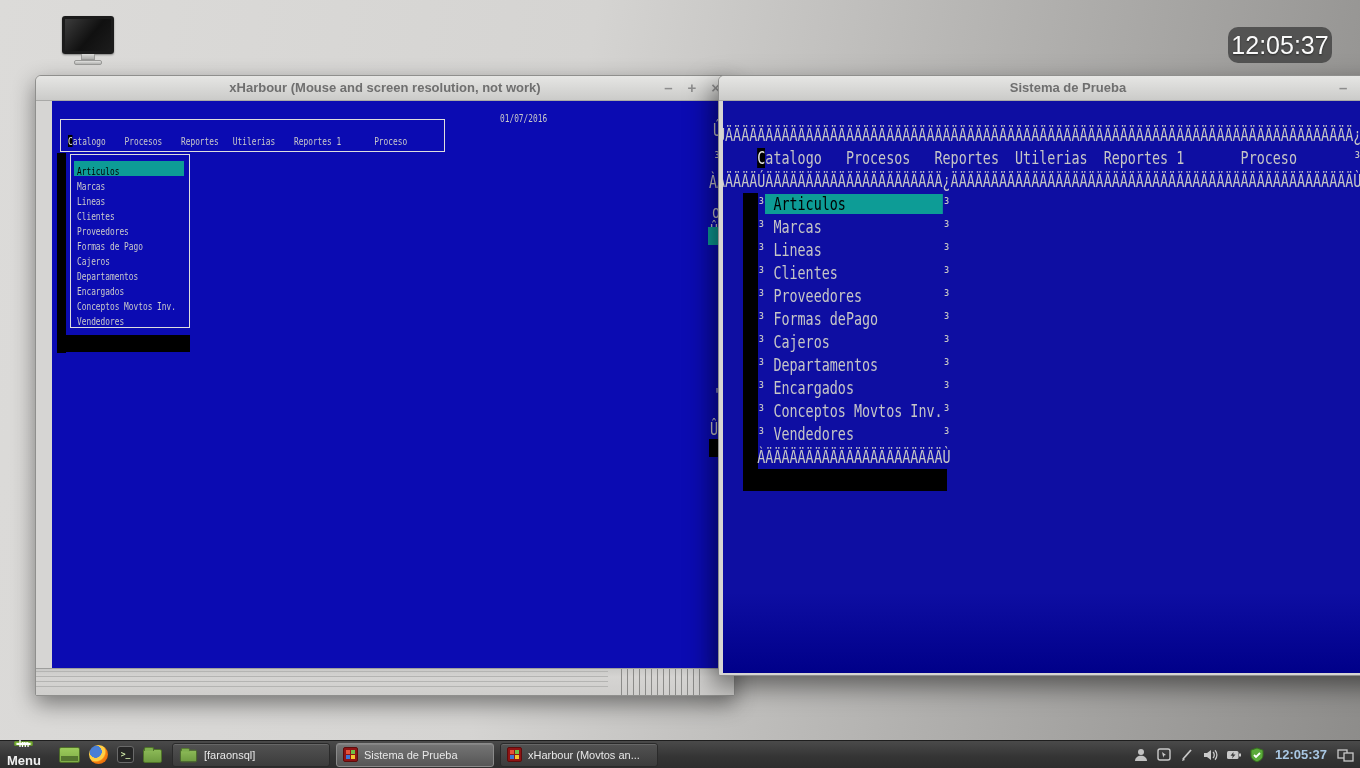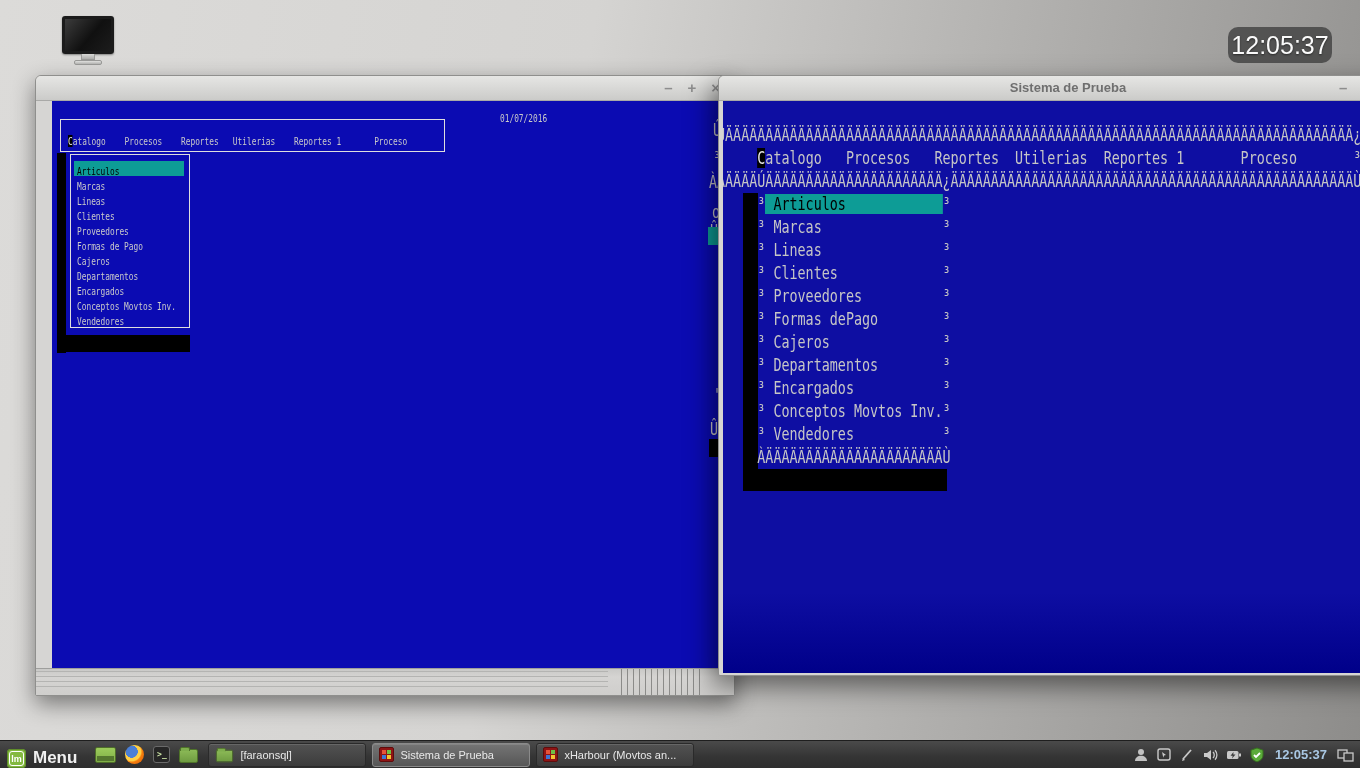--- a/index.html
+++ b/index.html
@@ -77,27 +77,27 @@
   .ri4 { top:184px; } .ri5 { top:207px; } .ri6 { top:230px; } .ri7 { top:253px; }
   .ri8 { top:276px; } .ri9 { top:299px; } .ri10 { top:322px; } .r15 { top:345px; }
   .hl-body { background:#0d9c96; color:#000; }
   .shadow-col-R { position:absolute; left:20px; top:92px; width:15px; height:276px; background:#000; }
   .shadow-bar-R { position:absolute; left:20px; top:368px; width:204px; height:22px; background:#000; }
 
   
   .taskbar { position:absolute; left:0; bottom:0; width:1360px; height:28px; z-index:10;
     background:linear-gradient(#4a4a4a,#343434 60%,#2e2e2e); border-top:1px solid #1e1e1e;
     display:flex; align-items:center; color:#ededed; }
-  .menu-btn { display:flex; align-items:flex-end; gap:7px; padding:0 10px 0 7px; height:100%; }
+  .menu-btn { display:flex; align-items:center; gap:7px; padding:0 10px 0 7px; height:100%;flex-direction:column; }
   .mint-logo { width:19px; height:19px; background:#83b93f; border-radius:4px; position:relative;
     box-shadow:inset 0 0 0 1px #5f8c2a; }
   .mint-logo::before { content:""; position:absolute; inset:2px; border:1.5px solid #fff; border-radius:3px; }
   .mint-lm { position:absolute; inset:0; display:flex; align-items:center; justify-content:center;
     font-size:9px; font-weight:bold; color:#fff; }
-  .menu-label { font-size:17px; font-weight:bold; color:#f0f0f0; }
+  .menu-label { font-size:13px; font-weight:bold; color:#f0f0f0; }
   .launchers { display:flex; align-items:center; gap:9px; margin-left:8px; }
   .showdesk-icon { width:21px; height:16px; background:linear-gradient(#9ccb5b,#7fae46); border:1px solid #4f6e2a; border-radius:2px; position:relative; }
   .showdesk-icon::after { content:""; position:absolute; left:1px; right:1px; bottom:1px; height:5px; background:#55772f; }
   .firefox-icon { width:19px; height:19px; border-radius:50%;
     background:radial-gradient(circle at 35% 35%, #4a7fd6 0 34%, #ffcf45 36% 52%, #f57d0c 60%, #d6590a 100%); }
   .terminal-icon { width:17px; height:17px; background:#262626; border:1px solid #6a6a6a; border-radius:3px;
     color:#cfe8a8; font-family:"DejaVu Sans Mono",monospace; font-size:8px; font-weight:bold;
     display:flex; align-items:center; justify-content:center; }
   .folder-icon { width:19px; height:14px; background:linear-gradient(#8cba57,#6f9c41); border:1px solid #4f7329;
     border-radius:1px 2px 2px 2px; position:relative; margin-top:2px; }
@@ -124,20 +124,21 @@
 <div class="monitor-icon">
   <div class="monitor-screen"></div>
   <div class="monitor-neck"></div>
   <div class="monitor-base"></div>
 </div>
 
 <div class="clock-widget">12:05:37</div>
 
 <div class="window" id="win-left">
   <div class="titlebar">
+    <div class="title">xHarbour (Mouse and screen resolution, not work)</div>
     <div class="controls">
       <span class="ctrl">–</span>
       <span class="ctrl">+</span>
       <span class="ctrl">×</span>
     </div>
   </div>
   <div class="content">
     <div class="dosL" style="left:448px; top:10px;">01/07/2016</div>
     <div class="menu-box-L"></div>
     <div class="dosL" style="left:16px; top:33px;"><span class="cursor-blk">C</span><span>atalogo    Procesos    Reportes   Utilerias    Reportes 1       Proceso</span></div>

